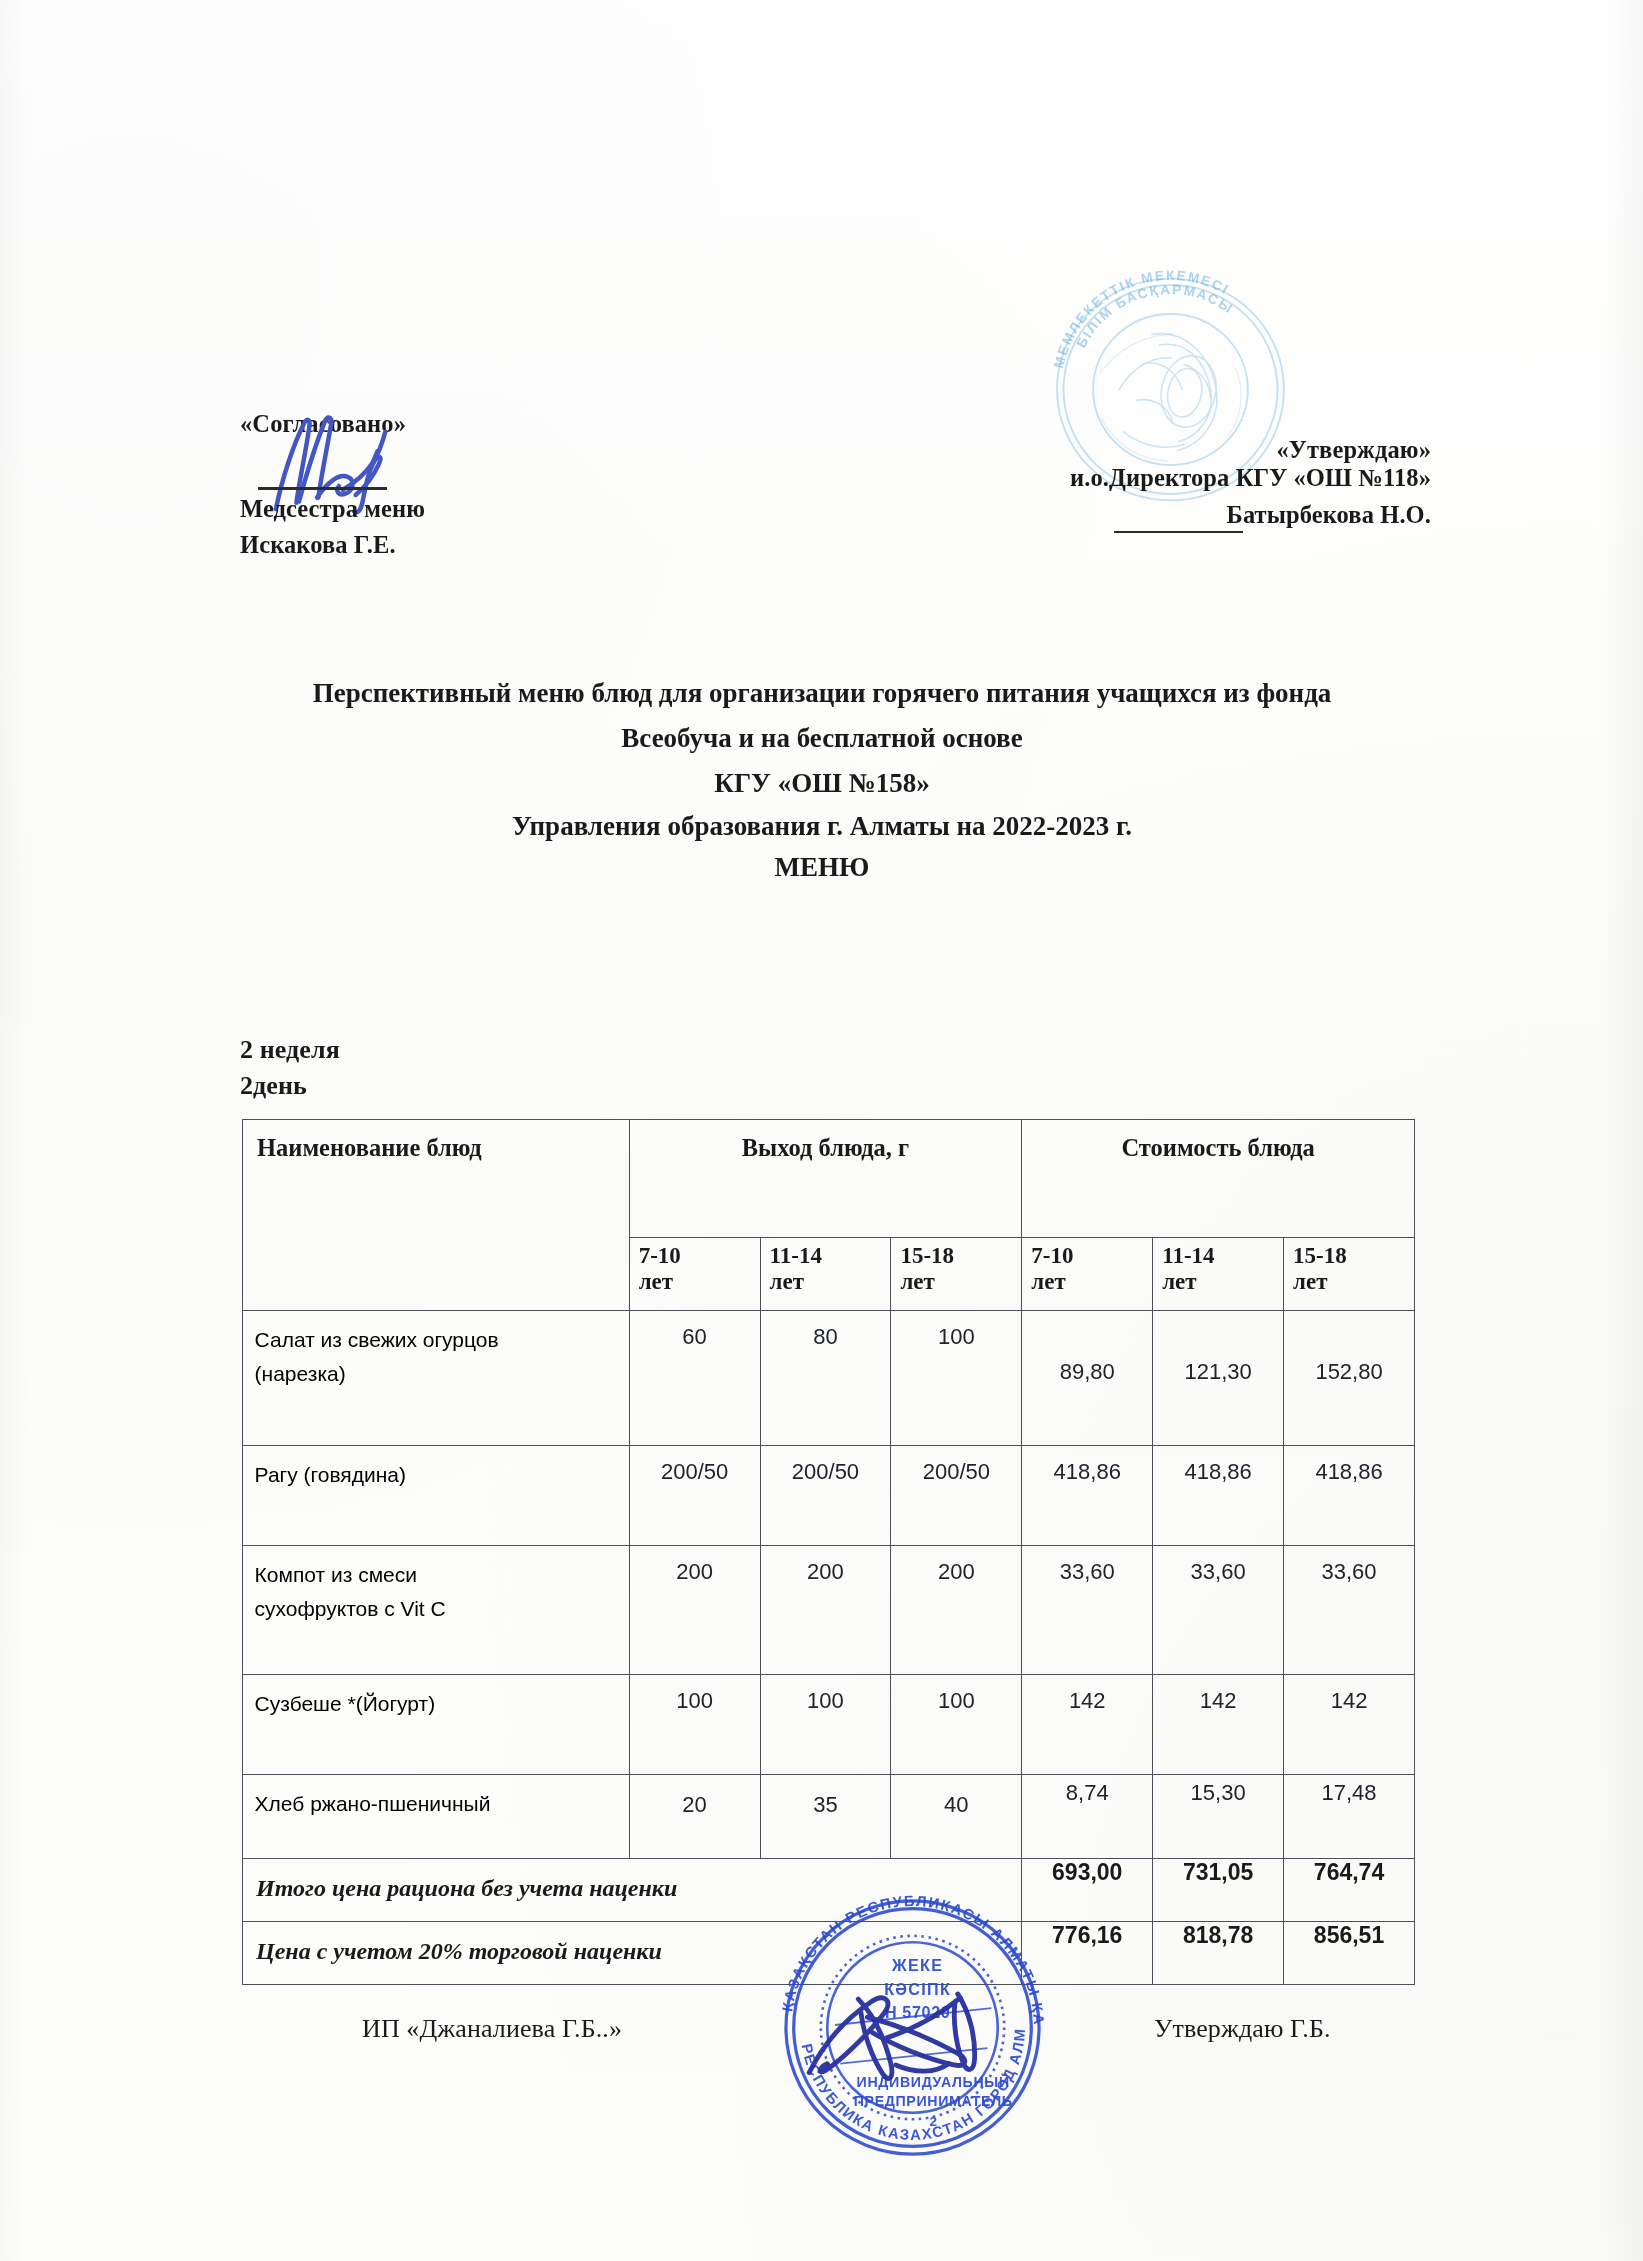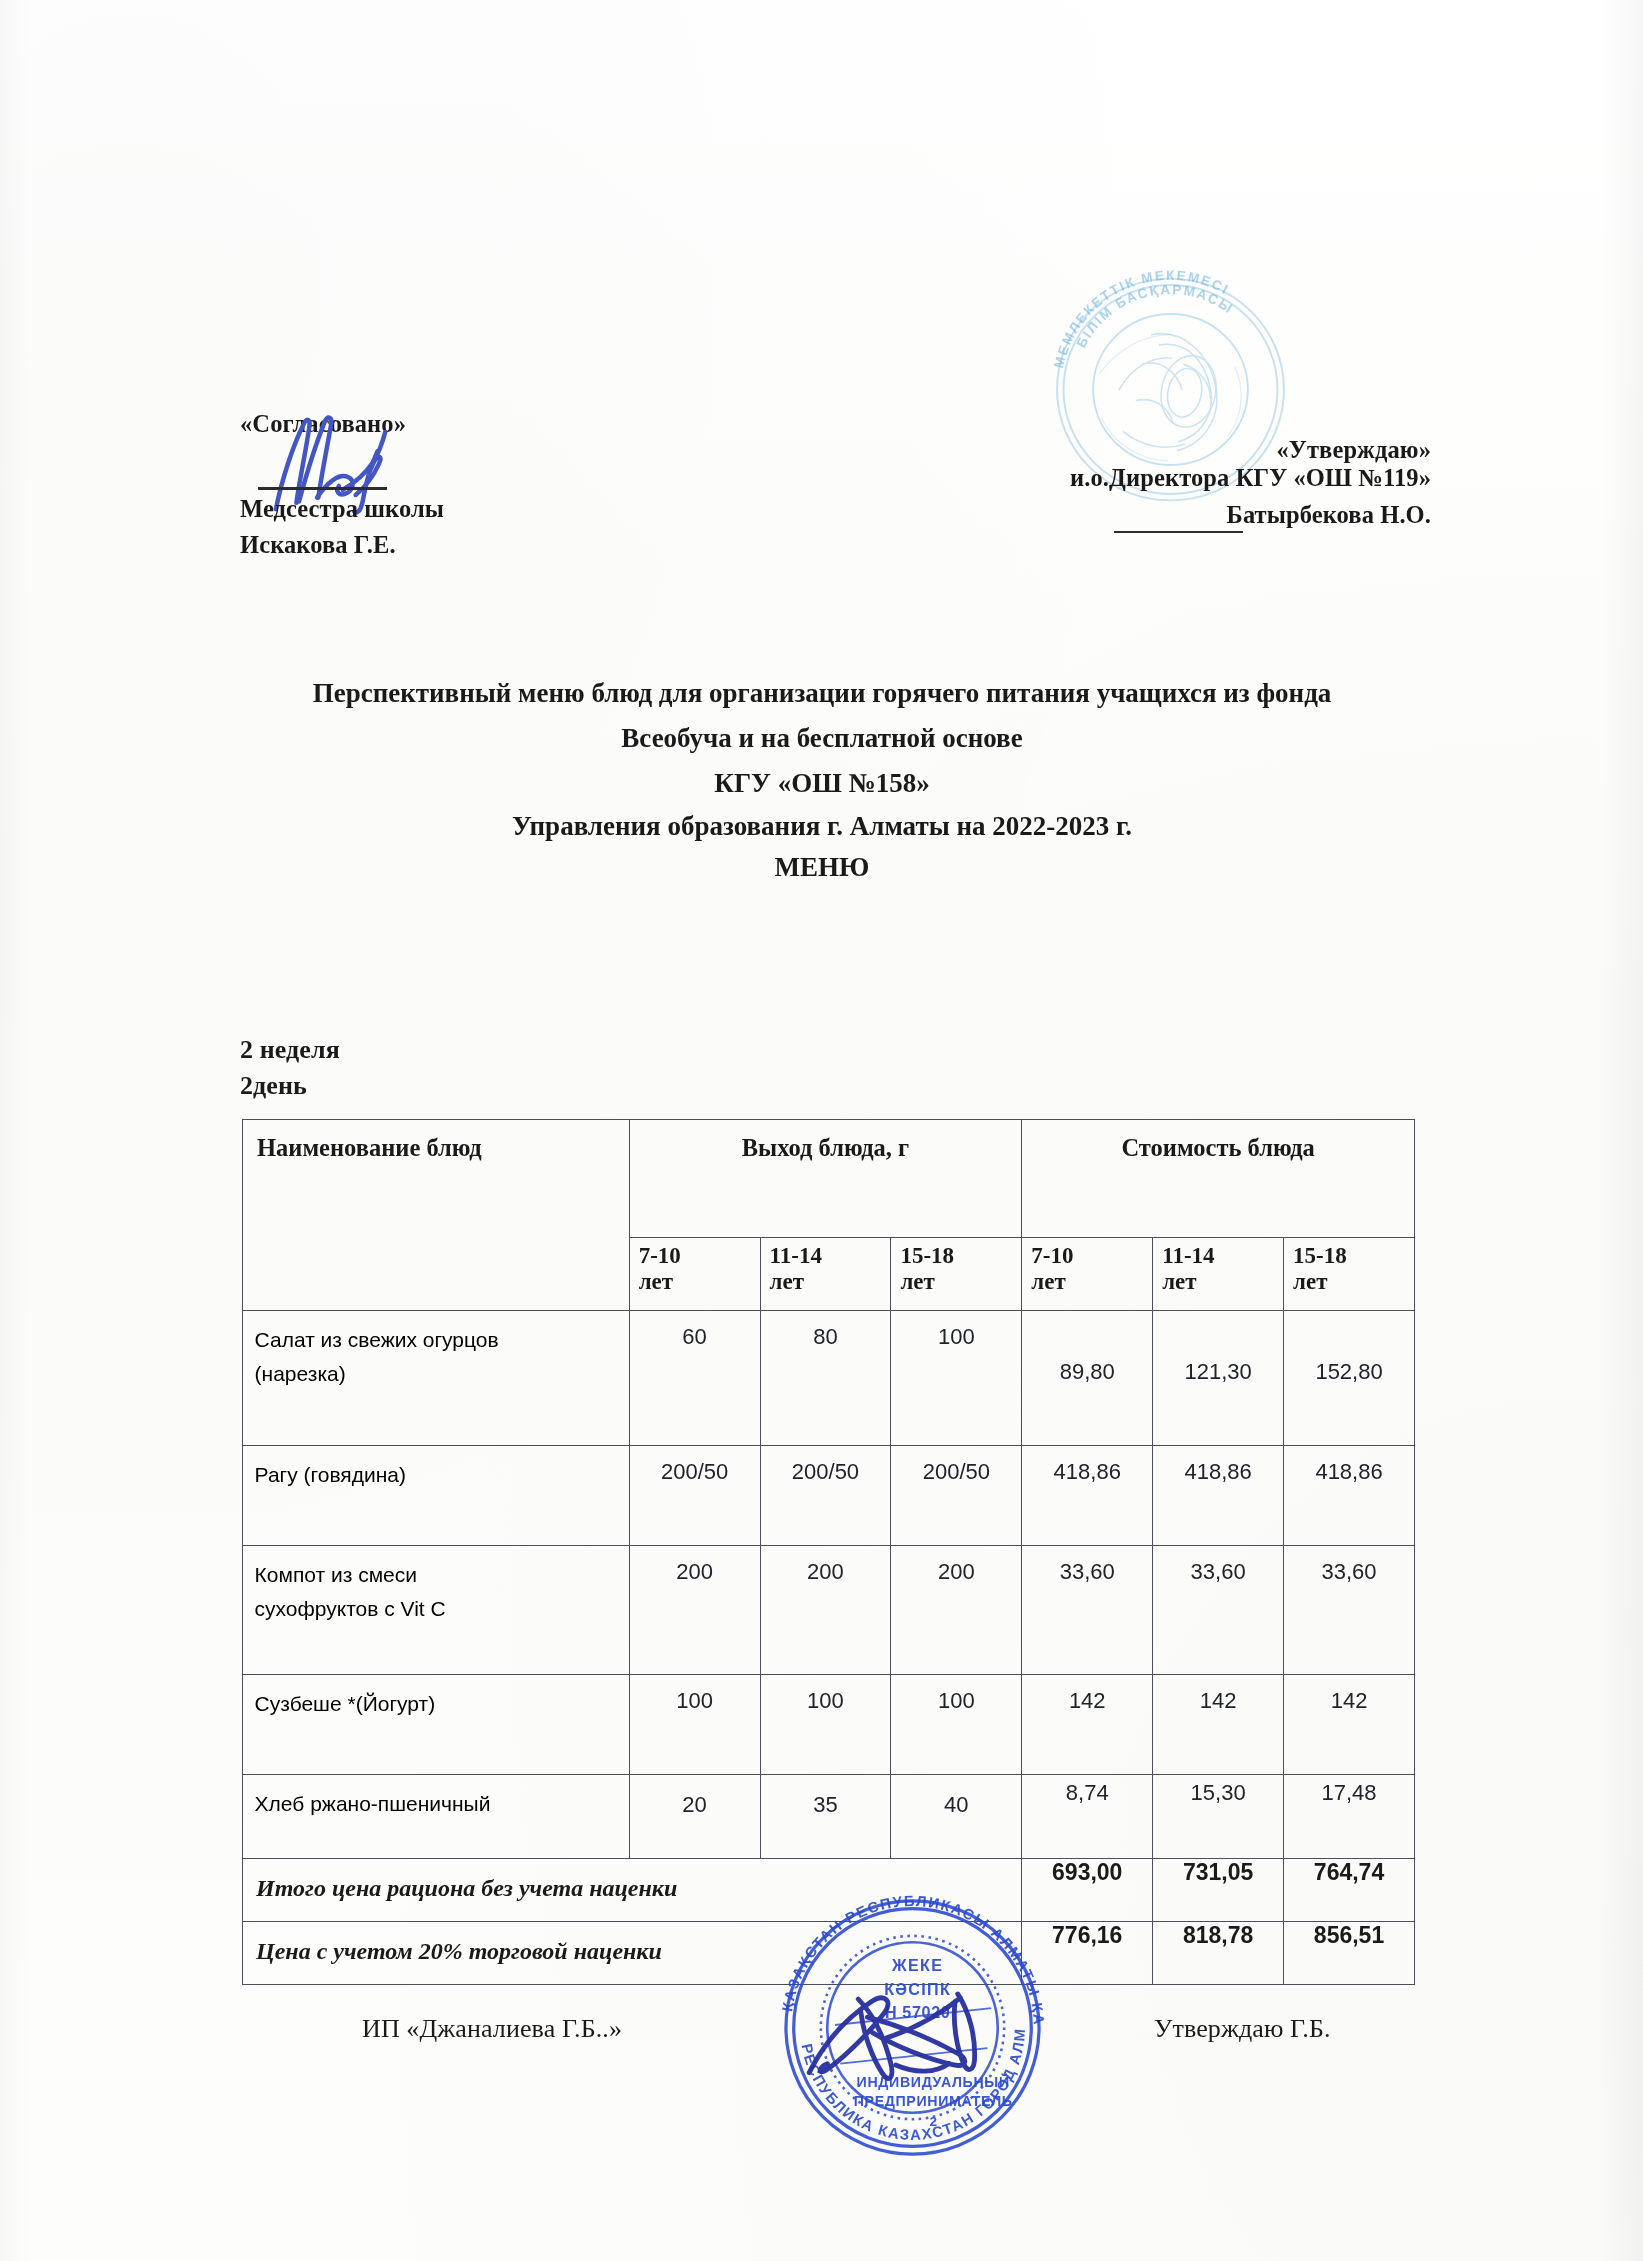--- a/index.html
+++ b/index.html
@@ -211,25 +211,25 @@
         <path d="M84 148 C 96 104 112 54 124 24 C 128 14 136 16 134 28 C 126 72 118 112 114 142"></path>
         <path d="M112 142 C 128 118 146 104 160 110 C 172 115 168 132 156 136 C 146 140 140 132 146 124"></path>
         <path d="M152 130 C 170 120 186 106 200 86 C 208 74 214 78 208 90 C 198 112 184 128 172 138"></path>
         <path d="M196 96 C 206 76 214 56 218 40"></path>
         <path d="M206 70 C 196 92 188 118 184 142 C 181 160 176 168 170 164"></path>
       </g>
     </svg>
   </div>
   <div class="sig-rule" style="left:258px; top:487px; width:129px;"></div>
 
-  <div class="t approve-left" style="left:240px; top:495px;">Медсестра школы</div>
+  <div class="t approve-left" style="left:240px; top:495px;">Медсестра меню</div>
   <div class="t approve-left" style="left:240px; top:531px;">Искакова Г.Е.</div>
 
   <div class="t approve-right" style="right:213px; top:436px;">«Утверждаю»</div>
-  <div class="t approve-right" style="right:213px; top:464px;">и.о.Директора  КГУ «ОШ №119»</div>
+  <div class="t approve-right" style="right:213px; top:464px;">и.о.Директора  КГУ «ОШ №118»</div>
   <div class="sig-rule" style="left:1114px; top:531px; width:129px; height:1.9px;"></div>
   <div class="t approve-right" style="right:213px; top:501px;">Батырбекова Н.О.</div>
 
   <div class="doc-title" style="top:678px;">Перспективный меню блюд для организации горячего питания учащихся из фонда</div>
   <div class="doc-title" style="top:723px;">Всеобуча и на бесплатной  основе</div>
   <div class="doc-title" style="top:768px;">КГУ «ОШ №158»</div>
   <div class="doc-title" style="top:811px;">Управления образования г. Алматы на 2022-2023 г.</div>
   <div class="doc-title" style="top:852px;">МЕНЮ</div>
 
   <div class="t weekday" style="left:240px; top:1003px;">2 неделя</div>

